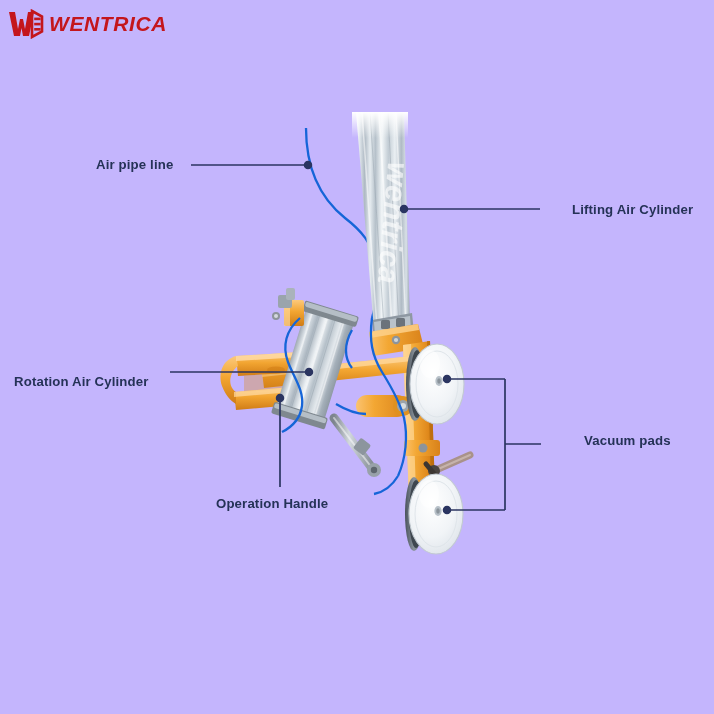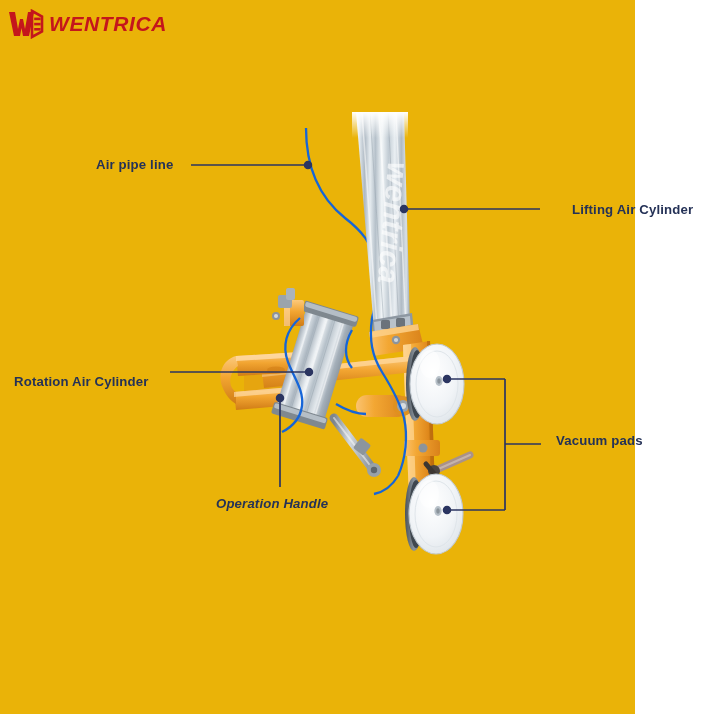--- a/index.html
+++ b/index.html
@@ -13,23 +13,23 @@
     height: 714px;
     position: relative;
     overflow: hidden;
     font-family: "Liberation Sans", sans-serif;
     -webkit-font-smoothing: antialiased;
   }
 
   #stage {
     position: absolute;
     left: 0; top: 0;
-    width: 635px;
+    width: 714px;
     height: 714px;
-    background: #eab308;
+    background: #c4b5fd;
   }
 
   
   #logo {
     position: absolute;
     left: 8px;
     top: 9px;
     display: flex;
     align-items: center;
     gap: 5px;
@@ -49,22 +49,22 @@
     font-size: 13.2px;
     font-weight: 700;
     color: #253257;
     white-space: nowrap;
     letter-spacing: 0.15px;
     line-height: 1;
   }
   #label-air-pipe     { left: 96px;  top: 158px; }
   #label-lifting      { left: 572px; top: 203px; }
   #label-rotation     { left: 14px;  top: 375px; }
-  #label-vacuum       { left: 556px; top: 434px; }
-  #label-operation    { left: 216px; top: 497px; font-style: italic; }
+  #label-vacuum       { left: 584px; top: 434px; }
+  #label-operation    { left: 216px; top: 497px; }
 
   
   #leaders, #artwork { position: absolute; left: 0; top: 0; }
   #artwork { z-index: 1; }
   #leaders { z-index: 3; }
 </style>
 </head>
 <body>
 
 <div id="stage">

